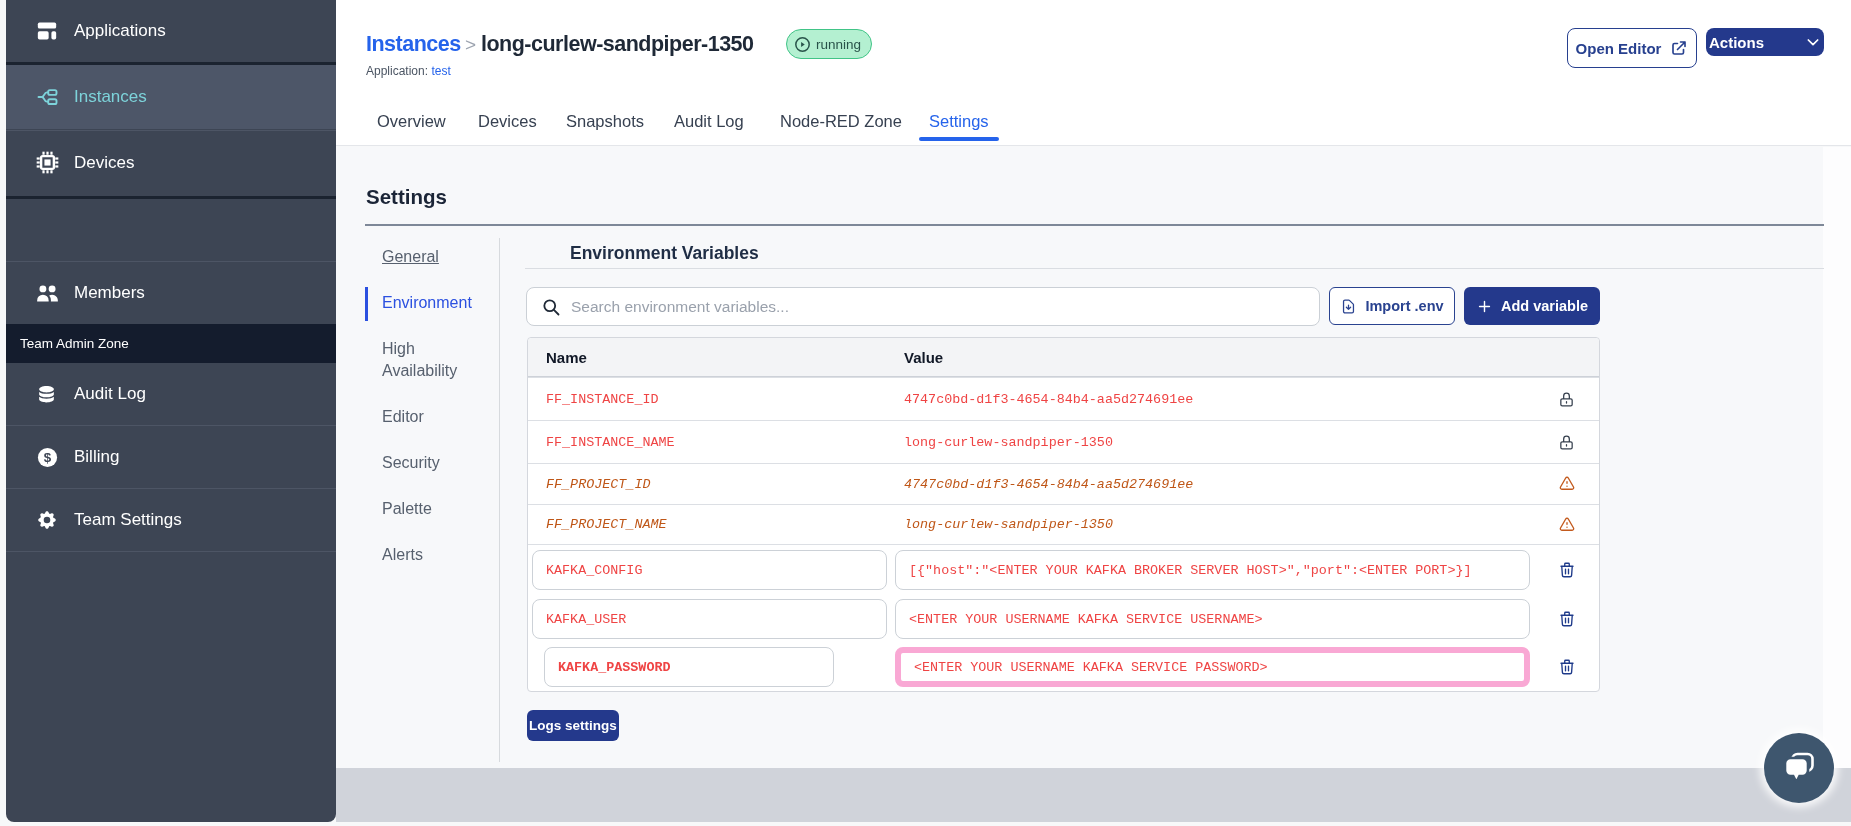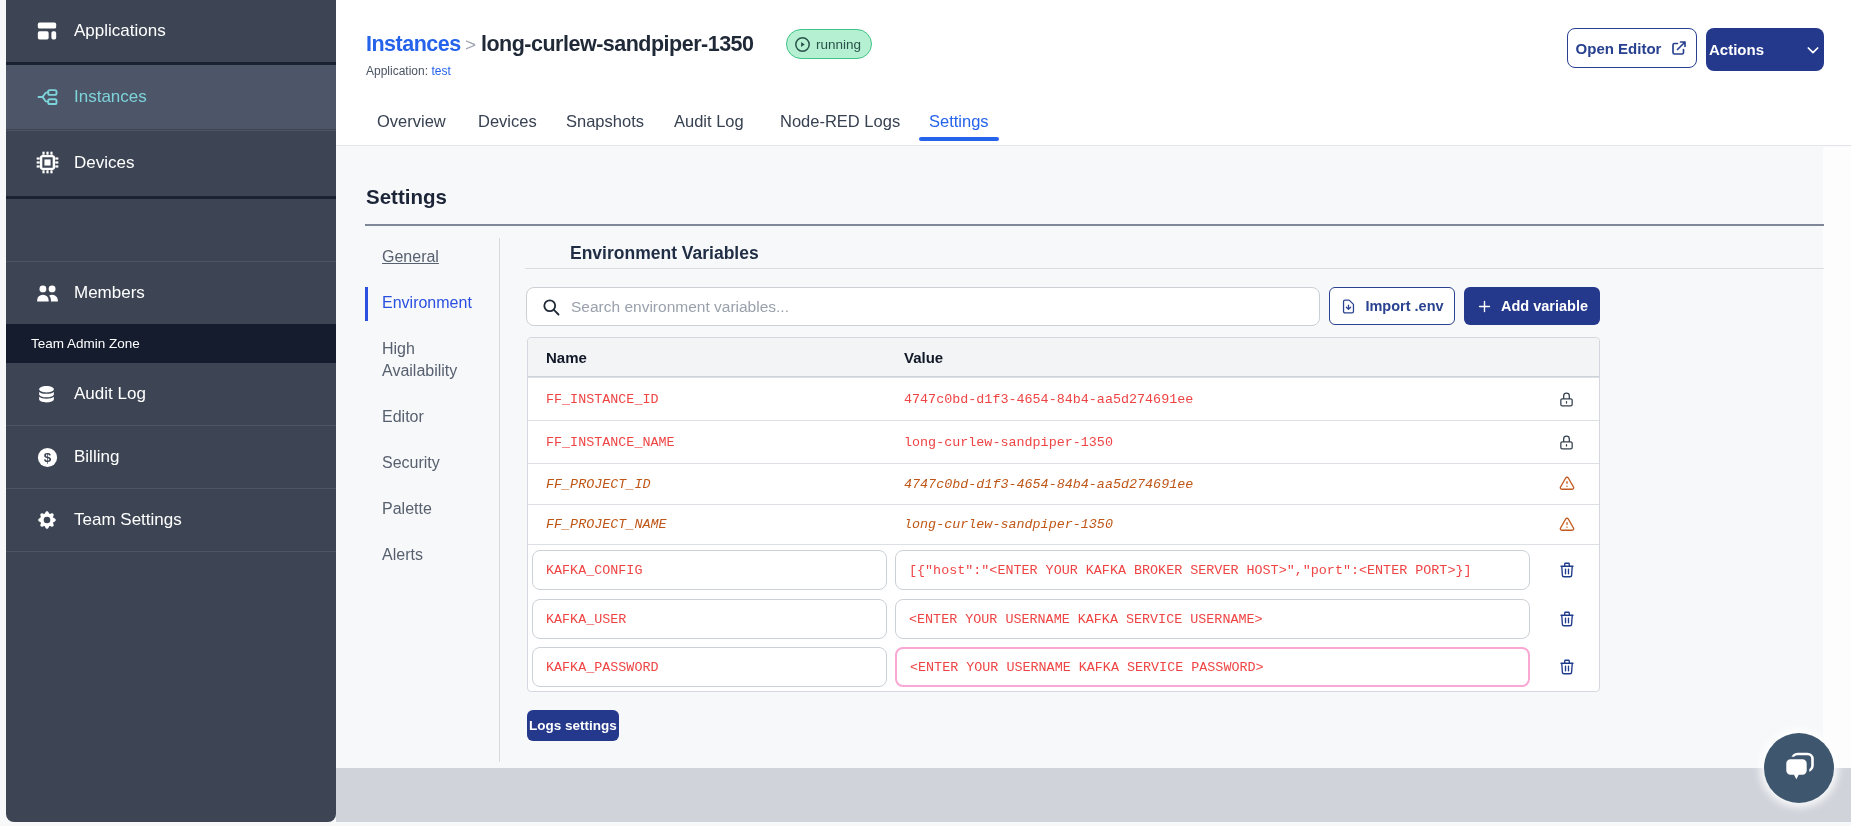--- a/index.html
+++ b/index.html
@@ -6,31 +6,31 @@
 html,body { width:1851px; height:826px; font-family:"Liberation Sans", sans-serif; background:#f7f8f9; overflow:hidden; position:relative; }
 
 
 #sidebar { position:absolute; left:6px; top:0; width:330px; height:822px; background:#3d4554; border-radius:0 0 8px 8px; overflow:hidden; }
 .nav-item { position:absolute; left:0; width:100%; display:flex; align-items:center; color:#fff; font-size:17px; }
 .nav-item svg { position:absolute; left:30px; }
 .nav-item .lbl { position:absolute; left:68px; }
 .sep-dark { position:absolute; left:0; width:100%; height:3px; background:#1b2330; }
 .sep-light { position:absolute; left:0; width:100%; height:1px; background:#4d5565; }
 .nav-active { background:#4d5668; }
-#taz { position:absolute; left:0; top:324px; width:100%; height:39px; background:#141c2d; color:#fff; font-size:13.5px; display:flex; align-items:center; padding-left:25px; }
+#taz { position:absolute; left:0; top:324px; width:100%; height:39px; background:#141c2d; color:#fff; font-size:13.5px; display:flex; align-items:center; padding-left:14px; }
 
 
 #header { position:absolute; left:336px; top:0; width:1515px; height:146px; background:#fff; border-bottom:1px solid #e4e6ea; }
 .crumb { position:absolute; top:32px; font-weight:bold; font-size:21.5px; letter-spacing:-0.5px; }
 #badge { position:absolute; left:450px; top:29px; height:30px; border:1.5px solid #41c487; background:#b4f0d1; border-radius:15px; display:flex; align-items:center; padding:0 10px 0 7px; color:#29534a; font-size:13.5px; }
 #badge svg { margin-right:5px; }
 #appline { position:absolute; left:30px; top:64px; font-size:12px; color:#4b5563; }
 #appline a { color:#2563eb; text-decoration:none; }
 .btn-outline { position:absolute; top:28px; height:40px; background:#fff; border:1.5px solid #27408f; border-radius:8px; display:flex; align-items:center; justify-content:center; color:#27408f; font-weight:bold; font-size:15px; }
-.btn-solid { position:absolute; top:28px; height:43px; background:#24398c; border-radius:8px; display:flex; align-items:center; justify-content:center; color:#fff; font-weight:bold; font-size:15px;gap:32px; }
+.btn-solid { position:absolute; top:28px; height:28px; background:#24398c; border-radius:8px; display:flex; align-items:center; justify-content:center; color:#fff; font-weight:bold; font-size:15px;gap:32px; }
 .tab { position:absolute; top:112px; font-size:16.5px; color:#374151; }
 .tab-active { color:#2563eb; }
 #tab-underline { position:absolute; left:583px; top:137px; width:80px; height:4px; background:#2563eb; border-radius:2px; }
 
 
 #main { position:absolute; left:336px; top:147px; width:1515px; height:621px; background:#f7f8fa; }
 #scrollcol { position:absolute; right:0; top:0; width:28px; height:621px; background:#fdfdfe; }
 #settings-h1 { position:absolute; left:30px; top:38px; font-size:20.5px; font-weight:bold; color:#1b2537; }
 #settings-div { position:absolute; left:29px; top:77px; width:1459px; height:2px; background:#7e8898; }
 .snav { position:absolute; left:46px; font-size:16px; color:#57606e; line-height:22px; }
@@ -160,21 +160,21 @@
   <div class="btn-solid" style="left:1370px; width:118px;">
     <span style="margin-right:9px;">Actions</span>
     <svg width="16" height="16" viewBox="0 0 24 24" fill="none" stroke="#fff" stroke-width="2.6" stroke-linecap="round" stroke-linejoin="round">
         <path d="M19 9l-7 7-7-7"></path>
       </svg>
   </div>
   <span class="tab" style="left:41px;">Overview</span>
   <span class="tab" style="left:142px;">Devices</span>
   <span class="tab" style="left:230px;">Snapshots</span>
   <span class="tab" style="left:338px;">Audit Log</span>
-  <span class="tab" style="left:444px;">Node-RED Logs</span>
+  <span class="tab" style="left:444px;">Node-RED Zone</span>
   <span class="tab tab-active" style="left:593px;">Settings</span>
   <div id="tab-underline"></div>
 </div>
 
 <div id="main">
   <div id="scrollcol"></div>
   <div id="settings-h1">Settings</div>
   <div id="settings-div"></div>
 
   <span class="snav" style="top:99px;text-decoration:underline;">General</span>
@@ -252,22 +252,22 @@
         </svg>
     </div>
     <div class="trow" style="height:48px; border-top:none;">
       <div class="vinput mono" style="left:4px; width:355px;">KAFKA_USER</div>
       <div class="vinput mono" style="left:367px; width:635px;">&lt;ENTER YOUR USERNAME KAFKA SERVICE USERNAME&gt;</div>
       <svg class="cicon" width="18" height="18" viewBox="0 0 24 24" fill="none" stroke="#1e3a8a" stroke-width="1.8" stroke-linecap="round" stroke-linejoin="round">
           <path d="M19 7l-.867 12.142A2 2 0 0116.138 21H7.862a2 2 0 01-1.995-1.858L5 7m5 4v6m4-6v6m1-10V4a1 1 0 00-1-1h-4a1 1 0 00-1 1v3M4 7h16"></path>
         </svg>
     </div>
     <div class="trow" style="height:48px; border-top:none;">
-      <div class="vinput mono" style="left:4px; width:355px;">KAFKA_PASSWORD</div>
-      <div class="vinput mono" style="left:367px; width:635px; border:2px solid #f9a8d4;">&lt;ENTER YOUR USERNAME KAFKA SERVICE PASSWORD&gt;</div>
+      <div class="vinput mono" style="left:16px; width:290px;font-weight:bold;">KAFKA_PASSWORD</div>
+      <div class="vinput mono" style="left:367px; width:635px; border:6px solid #f9a8d4;">&lt;ENTER YOUR USERNAME KAFKA SERVICE PASSWORD&gt;</div>
       <svg class="cicon" width="18" height="18" viewBox="0 0 24 24" fill="none" stroke="#1e3a8a" stroke-width="1.8" stroke-linecap="round" stroke-linejoin="round">
           <path d="M19 7l-.867 12.142A2 2 0 0116.138 21H7.862a2 2 0 01-1.995-1.858L5 7m5 4v6m4-6v6m1-10V4a1 1 0 00-1-1h-4a1 1 0 00-1 1v3M4 7h16"></path>
         </svg>
     </div>
   </div>
 
   <div id="save">Logs settings</div>
 </div>
 
 <div id="strip"></div>

